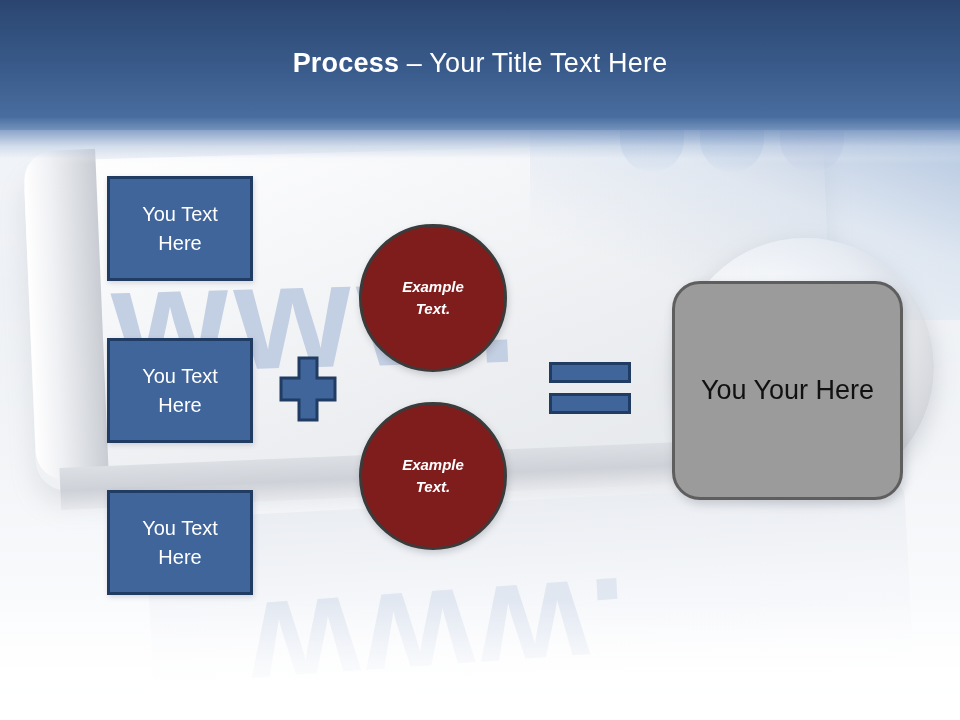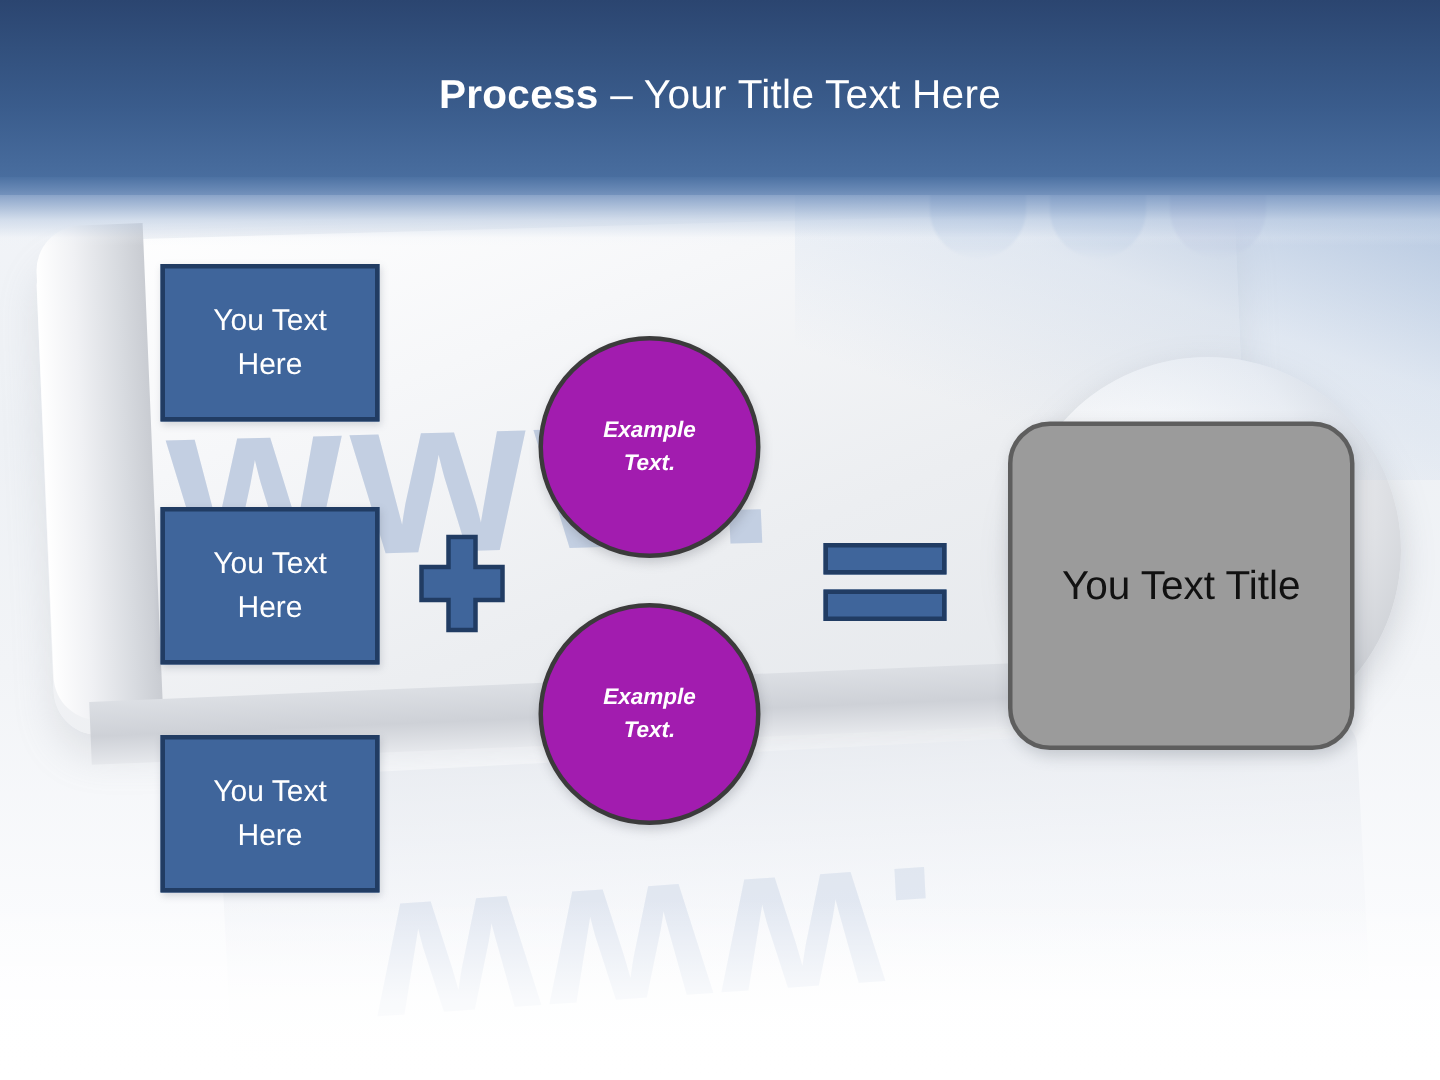--- a/index.html
+++ b/index.html
@@ -253,21 +253,21 @@
     border: 3px solid #213c63;
     box-sizing: border-box;
   }
   .equals-bar.top { top: 0; }
   .equals-bar.bottom { top: 31px; }
 
   .circle {
     position: absolute;
     width: 148px; height: 148px;
     border-radius: 50%;
-    background: #a21caf;
+    background: #7f1d1d;
     border: 3px solid #3b3b3b;
     box-sizing: border-box;
     display: flex;
     flex-direction: column;
     align-items: center;
     justify-content: center;
     color: #ffffff;
     font-size: 15px;
     font-weight: 700;
     font-style: italic;
@@ -356,16 +356,16 @@
     <span>Example</span>
     <span>Text.</span>
   </div>
 
   <div class="equals-sign">
     <div class="equals-bar top"></div>
     <div class="equals-bar bottom"></div>
   </div>
 
   <div class="result-box">
-    <span>You Text Title</span>
+    <span>You Your Here</span>
   </div>
 
 </div>
 
 </body></html>

